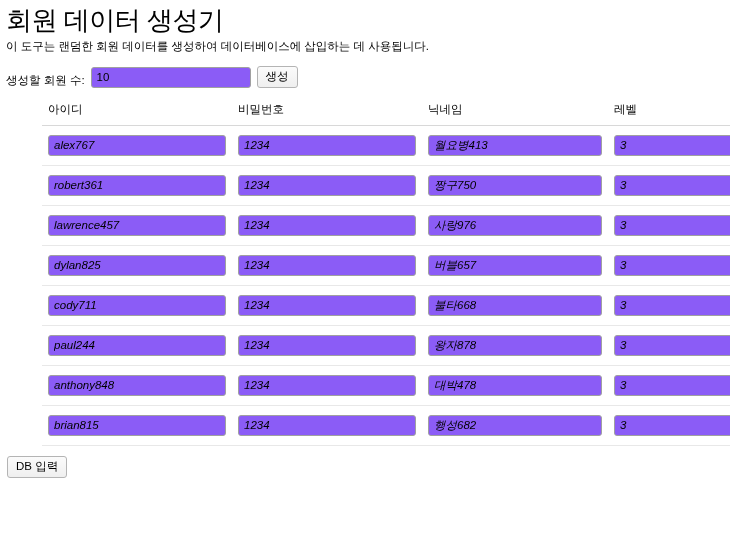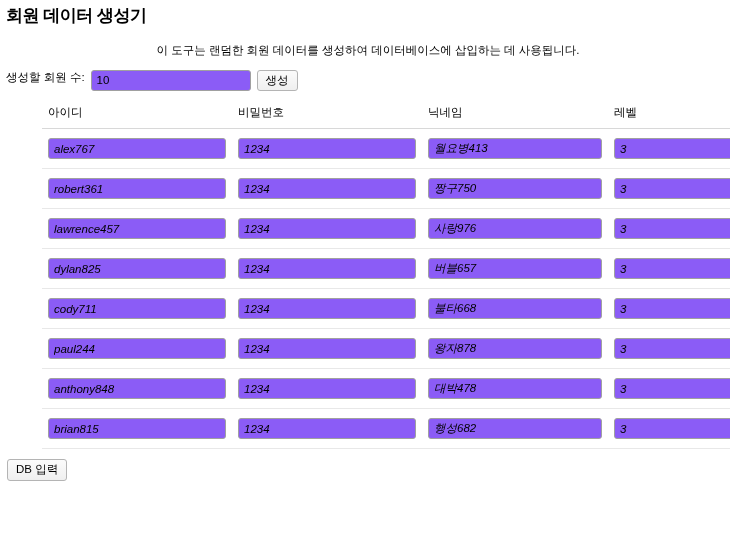--- a/index.html
+++ b/index.html
@@ -13,35 +13,34 @@
     font-family: "Liberation Sans", sans-serif;
     color: #000000;
     overflow: hidden;
   }
   .page {
     padding: 0 0 0 6px;
     box-sizing: border-box;
     width: 730px;
   }
   .page-title {
-    font-size: 17px;
-    font-weight: bold;
+    font-size: 26px;
+    font-weight: normal;
     letter-spacing: -0.5px;
-    margin: 6px 0 16px 0;
+    margin: 6px 0 2px 0;
     line-height: 1.15;
   }
   .page-desc {
     font-size: 11.5px;
     margin: 0 0 12px 0;
     line-height: 1.4;
-    text-align: center;
   }
   .control-row {
     display: flex;
-    align-items: flex-start;
+    align-items: flex-end;
     gap: 6px;
     margin-bottom: 10px;
   }
   .control-label {
     font-size: 11.5px;
     white-space: nowrap;
   }
   input[type="text"], input.txt {
     font-family: "Liberation Sans", sans-serif;
     font-size: 11.5px;

